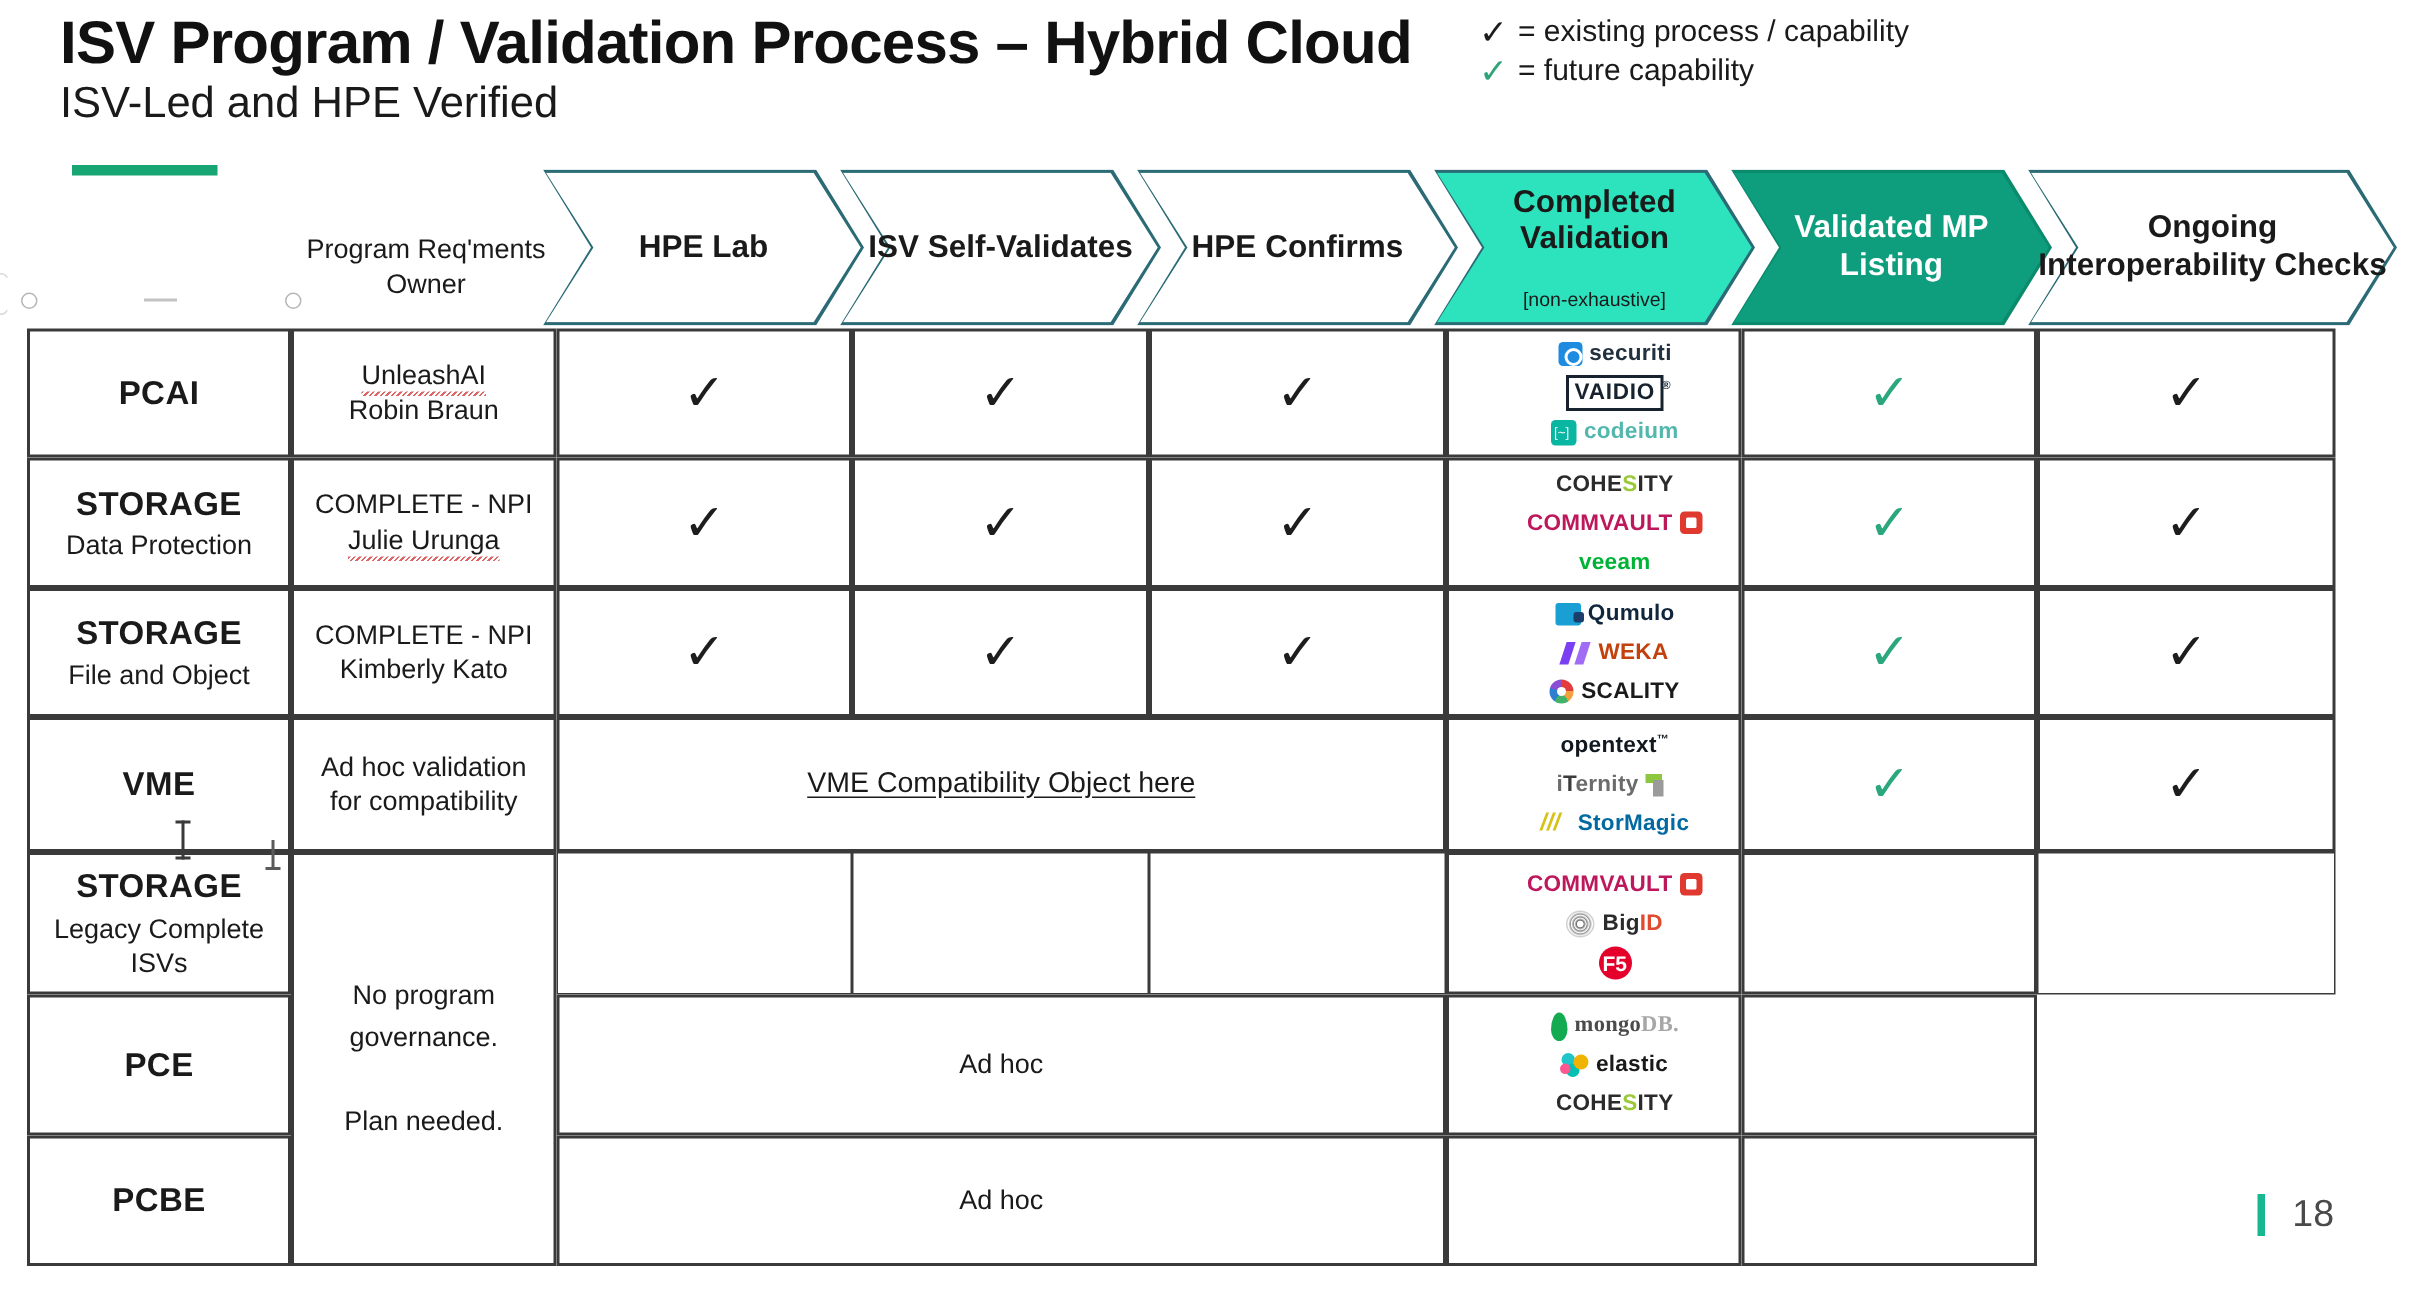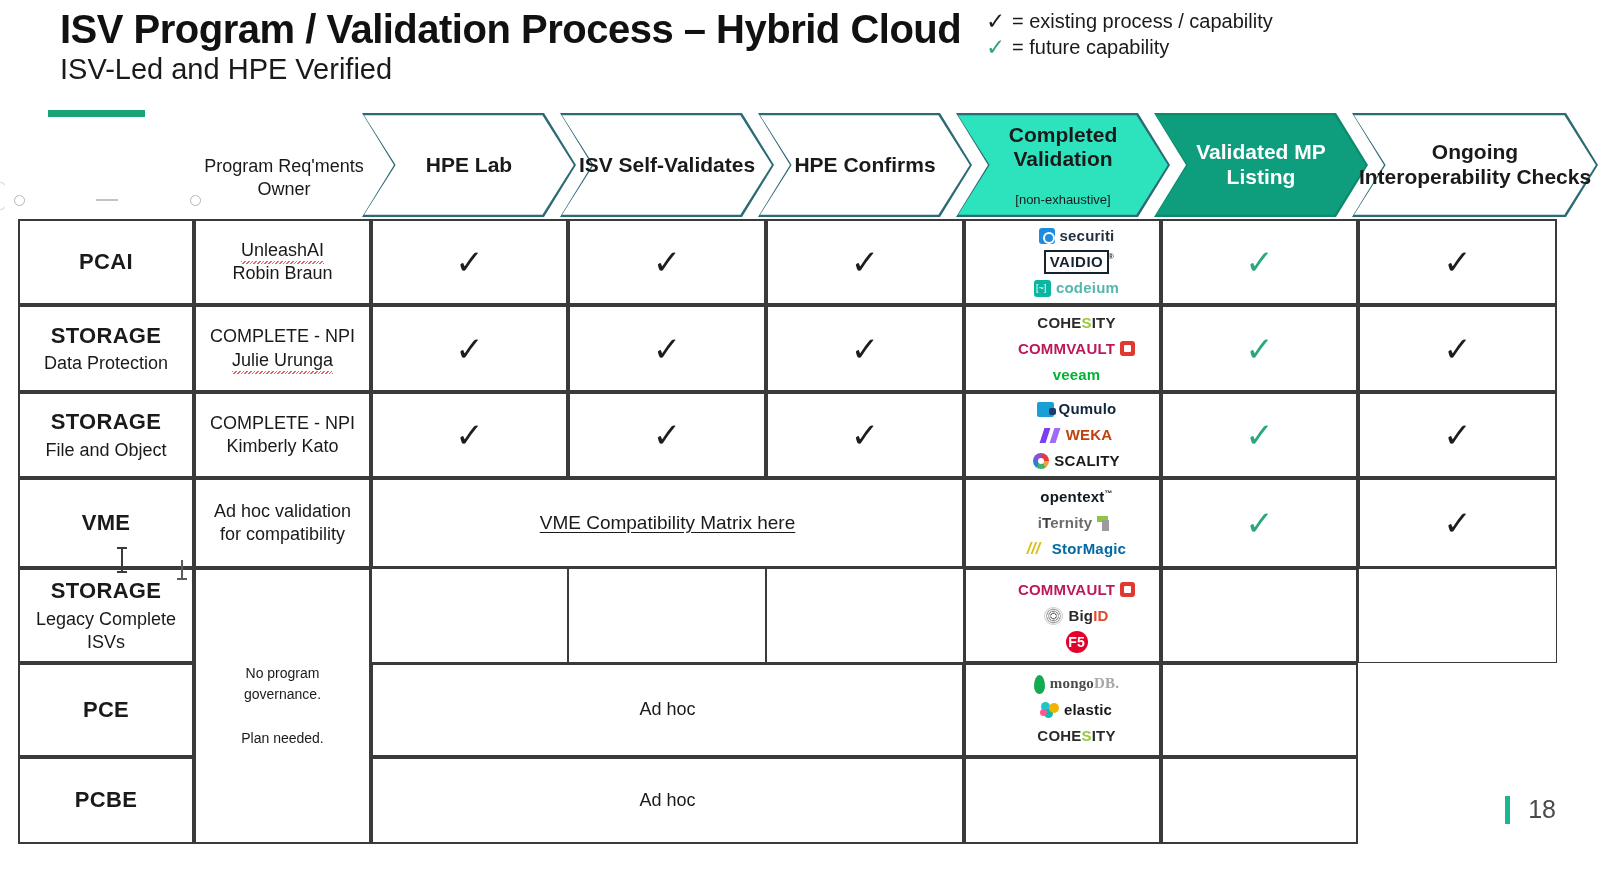--- a/index.html
+++ b/index.html
@@ -7,21 +7,21 @@
     width:1614px;height:872px;
     background:#ffffff;
     font-family:"Liberation Sans", sans-serif;
     color:#1a1a1a;
     overflow:hidden;
     position:relative;
   }
   .slide{position:absolute;inset:0;background:#fff;}
 
   
-  .title-block{position:absolute;left:60px;top:8px;width:950px;}
+  .title-block{position:absolute;left:40px;top:8px;width:950px;}
   .title{
     font-size:40px;font-weight:bold;letter-spacing:-0.5px;line-height:1.05;
     color:#111;white-space:nowrap;
   }
   .subtitle{font-size:29px;line-height:1.1;color:#1a1a1a;margin-top:4px;}
 
   .legend{position:absolute;left:986px;top:8px;}
   .legend-row{display:flex;align-items:center;height:26px;font-size:20px;color:#1a1a1a;}
   .legend-check{width:26px;font-size:23px;line-height:1;display:inline-block;}
   .legend-check.black{color:#1d1d1d;}
@@ -94,21 +94,21 @@
   .spell{
     background-image:
       radial-gradient(circle at 2px 3px, rgba(0,0,0,0) 1.6px, rgba(0,0,0,0) 1.6px);
     position:relative;display:inline-block;
   }
   .spell::after{
     content:"";position:absolute;left:0;right:0;bottom:-2px;height:3px;
     background-image:repeating-linear-gradient(135deg,#d94a4a 0 1.2px,transparent 1.2px 2.6px);
     opacity:.85;
   }
-  .owner-span{font-size:14px;line-height:1.55;}
+  .owner-span{font-size:18px;line-height:1.55;}
 
   
   .logos{display:flex;flex-direction:column;align-items:center;justify-content:center;gap:5px;width:100%;padding-left:28px;}
   .logo{display:flex;align-items:center;justify-content:center;gap:5px;height:21px;}
   .logo .mark{display:inline-block;flex:0 0 auto;}
   .logo .txt{font-size:15px;font-weight:bold;letter-spacing:.2px;white-space:nowrap;}
 
   .m-securiti{width:16px;height:16px;background:#1d8ce0;border-radius:3px;position:relative;}
   .m-securiti::after{content:"";position:absolute;left:4px;top:4px;width:8px;height:8px;border:2px solid #fff;border-radius:50%;}
   .t-securiti{color:#22313f;font-size:16px;}
@@ -408,21 +408,21 @@
 
     <div class="cell thick" style="left:0;top:259px;width:176px;height:90px;">
       <div class="stack">
         <span class="cat-name">VME</span>
       </div>
     </div>
     <div class="cell thick" style="left:176px;top:259px;width:177px;height:90px;">
       <div class="stack">Ad hoc validation for compatibility</div>
     </div>
     <div class="cell thick" style="left:353px;top:259px;width:593px;height:90px;">
-      <span class="link">VME Compatibility Matrix here</span>
+      <span class="link">VME Compatibility Object here</span>
     </div>
     <div class="cell thick" style="left:946px;top:259px;width:197px;height:90px;">
       <div class="logos">
         <div class="logo">
           <span class="txt t-opentext">opentext<sup>™</sup></span>
         </div>
         <div class="logo">
           <span class="txt t-iternity">i<b>T</b>ernity</span>
           <span class="mark m-iternity"></span>
         </div>

